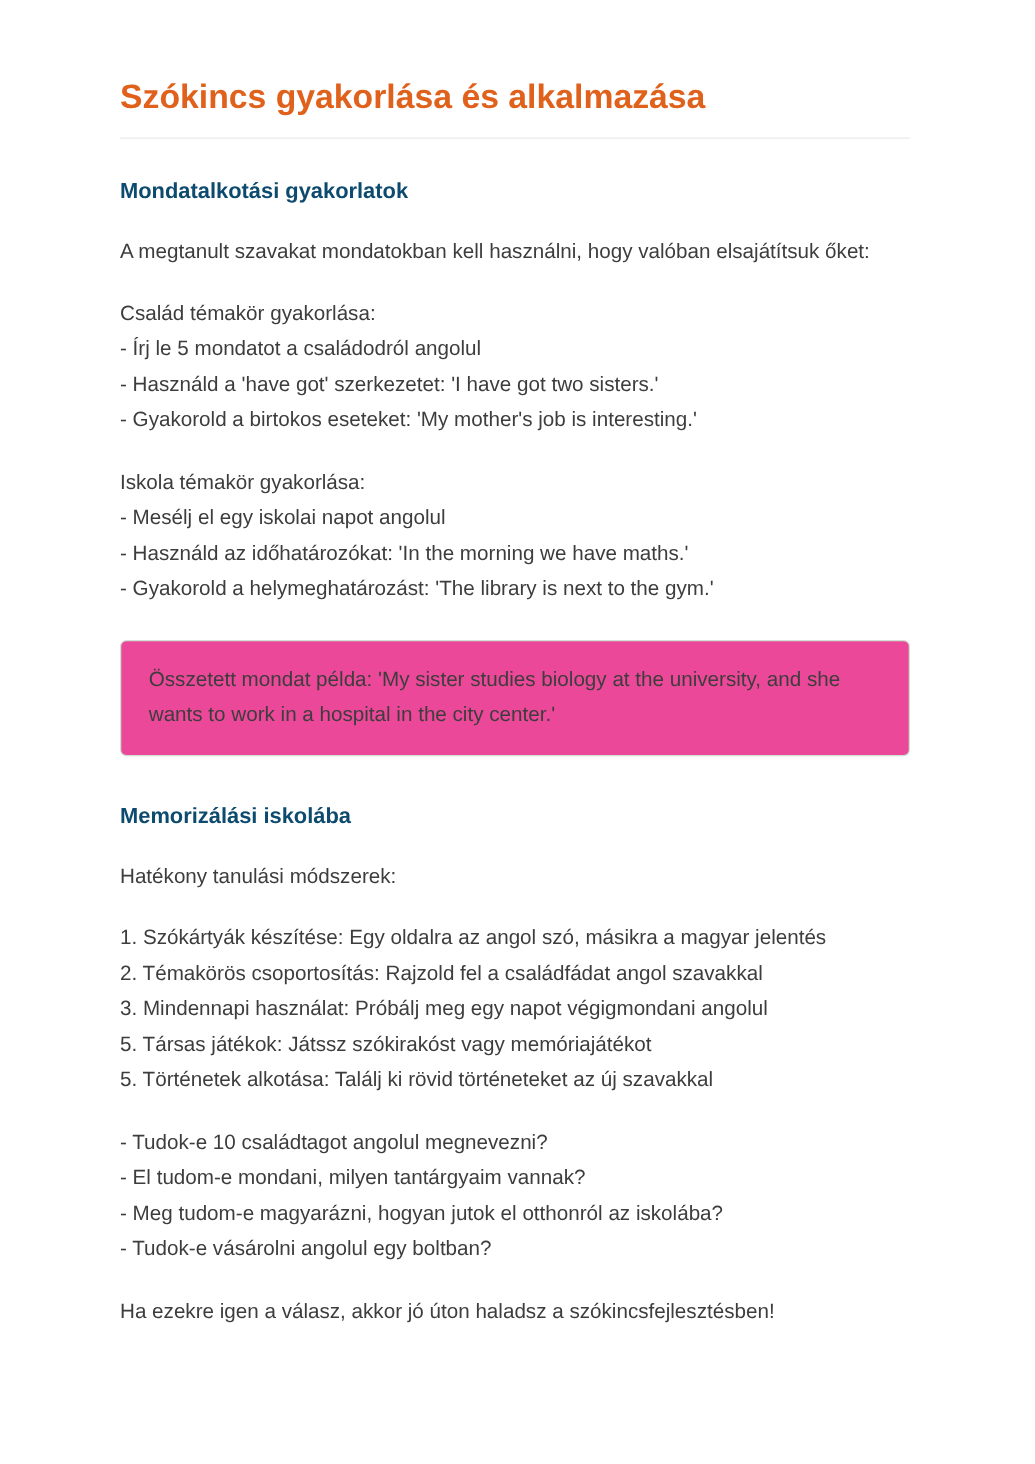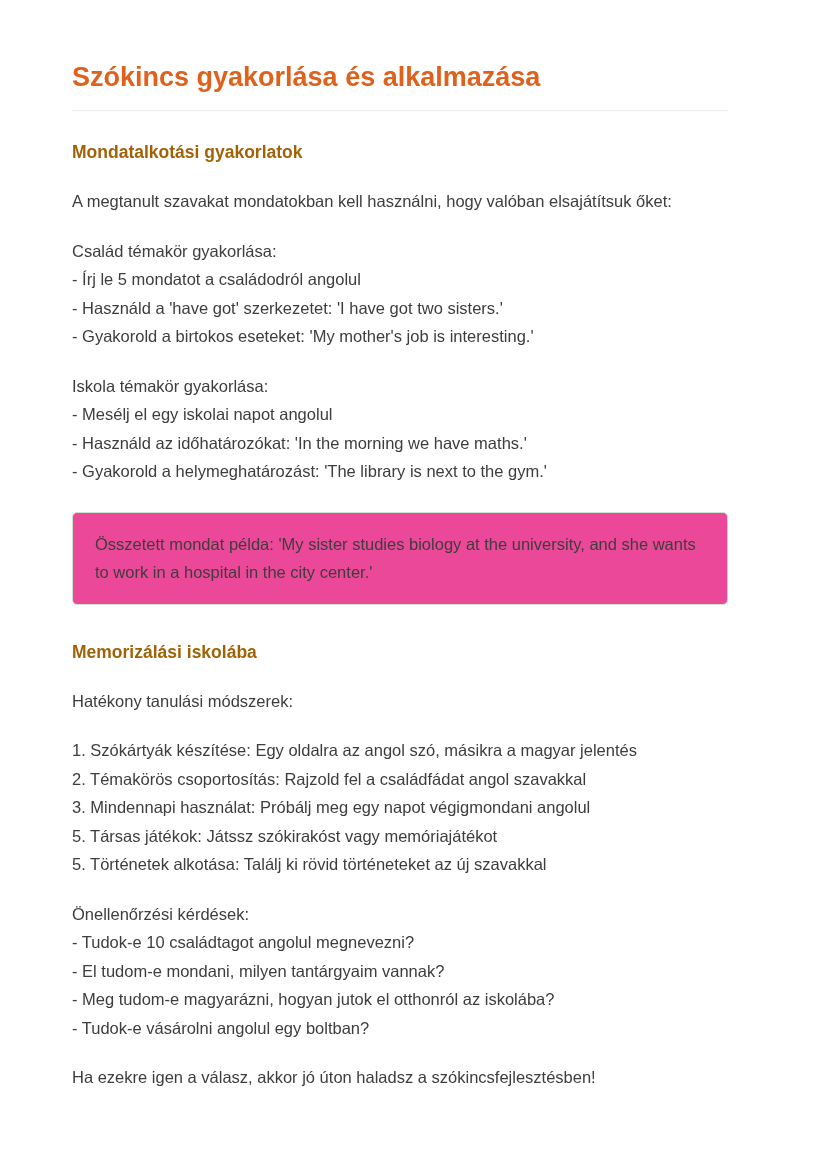--- a/index.html
+++ b/index.html
@@ -10,37 +10,37 @@
   body {
     width: 828px;
     height: 1171px;
     font-family: "Liberation Sans", "DejaVu Sans", sans-serif;
     color: #3d3d3d;
     -webkit-font-smoothing: antialiased;
   }
   .page {
     box-sizing: border-box;
     width: 828px;
-    padding: 60px 100px 0 72px;
+    padding: 60px 100px 0 96px;
   }
   h1.doc-title {
     margin: 0;
     padding: 0 0 16px 0;
     font-size: 27px;
     line-height: 34px;
     font-weight: 700;
     color: #e0611c;
     border-bottom: 1px solid #ececec;
   }
   h3.section-heading {
     margin: 30px 0 24px 0;
     font-size: 17.5px;
     line-height: 22px;
     font-weight: 700;
-    color: #a16207;
+    color: #0c4a6e;
   }
   p.para {
     margin: 0 0 21px 0;
     font-size: 16.5px;
     line-height: 28.5px;
   }
   .line { display: block; }
   .example-box {
     box-sizing: border-box;
     margin: 26px 0 36px 0;
@@ -92,21 +92,20 @@
 
   <p class="para">
     <span class="line">1. Szókártyák készítése: Egy oldalra az angol szó, másikra a magyar jelentés</span>
     <span class="line">2. Témakörös csoportosítás: Rajzold fel a családfádat angol szavakkal</span>
     <span class="line">3. Mindennapi használat: Próbálj meg egy napot végigmondani angolul</span>
     <span class="line">5. Társas játékok: Játssz szókirakóst vagy memóriajátékot</span>
     <span class="line">5. Történetek alkotása: Találj ki rövid történeteket az új szavakkal</span>
   </p>
 
   <p class="para">
-    <span class="line">Önellenőrzési kérdések:</span>
     <span class="line">- Tudok-e 10 családtagot angolul megnevezni?</span>
     <span class="line">- El tudom-e mondani, milyen tantárgyaim vannak?</span>
     <span class="line">- Meg tudom-e magyarázni, hogyan jutok el otthonról az iskolába?</span>
     <span class="line">- Tudok-e vásárolni angolul egy boltban?</span>
   </p>
 
   <p class="para">
     <span class="line">Ha ezekre igen a válasz, akkor jó úton haladsz a szókincsfejlesztésben!</span>
   </p>
 

